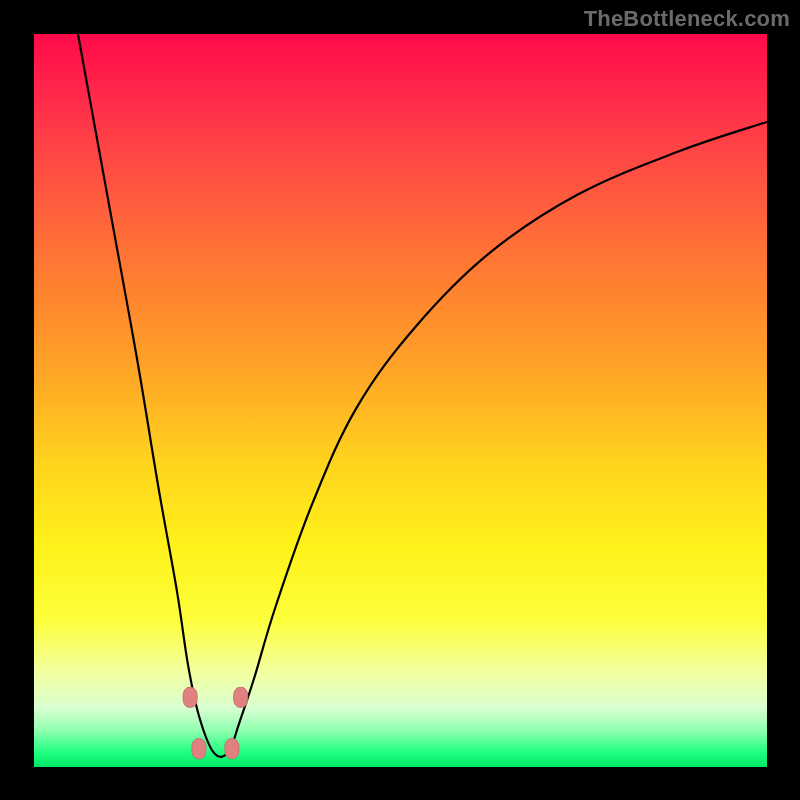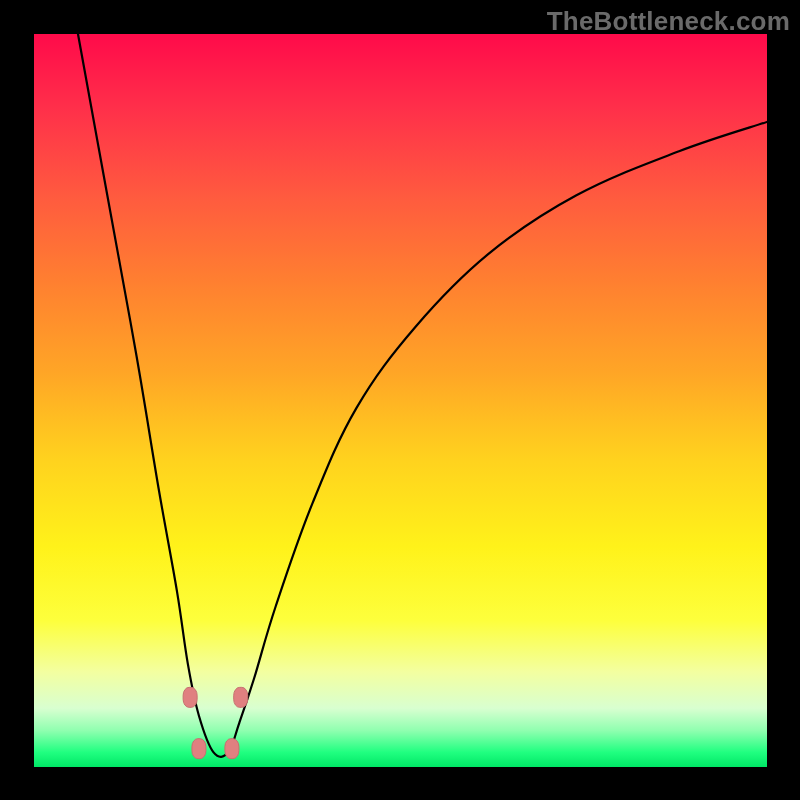--- a/index.html
+++ b/index.html
@@ -31,21 +31,21 @@
       #90ffb0 95%,
       #20ff80 98%,
       #00e766 100%
     );
   }
   .watermark {
     position: absolute;
     top: 6px;
     right: 10px;
     color: #6a6a6a;
-    font-size: 26px;
+    font-size: 22px;
     font-weight: 600;
     letter-spacing: 0.2px;
     user-select: none;
   }
   svg.curve {
     position: absolute;
     left: 0;
     top: 0;
     width: 733px;
     height: 733px;

